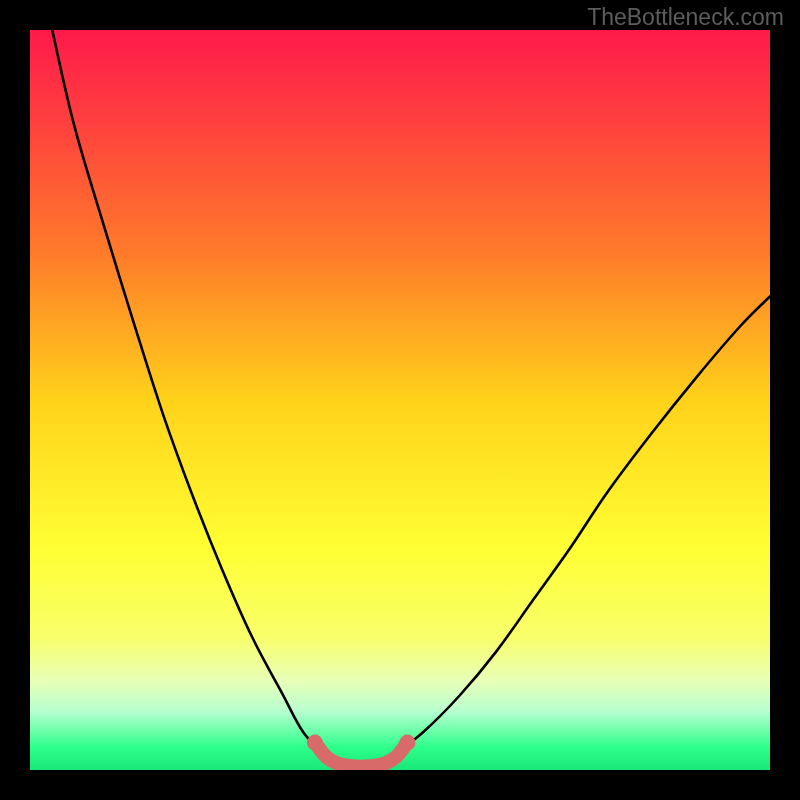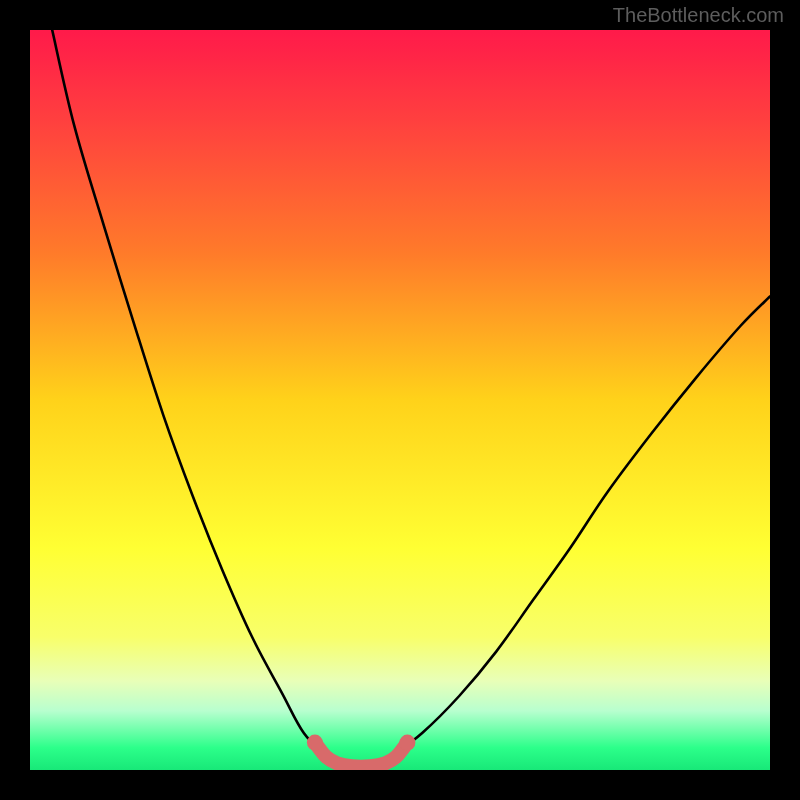--- a/index.html
+++ b/index.html
@@ -23,21 +23,21 @@
     top: 30px;
     left: 30px;
     width: 740px;
     height: 740px;
   }
   .watermark {
     position: absolute;
     top: 4px;
     right: 16px;
     font-family: Arial, Helvetica, sans-serif;
-    font-size: 20px;
+    font-size: 23px;
     color: #5d5d5d;
     font-weight: 500;
     letter-spacing: 0;
   }
   svg {
     display: block;
   }
 </style>
 </head>
 <body>

